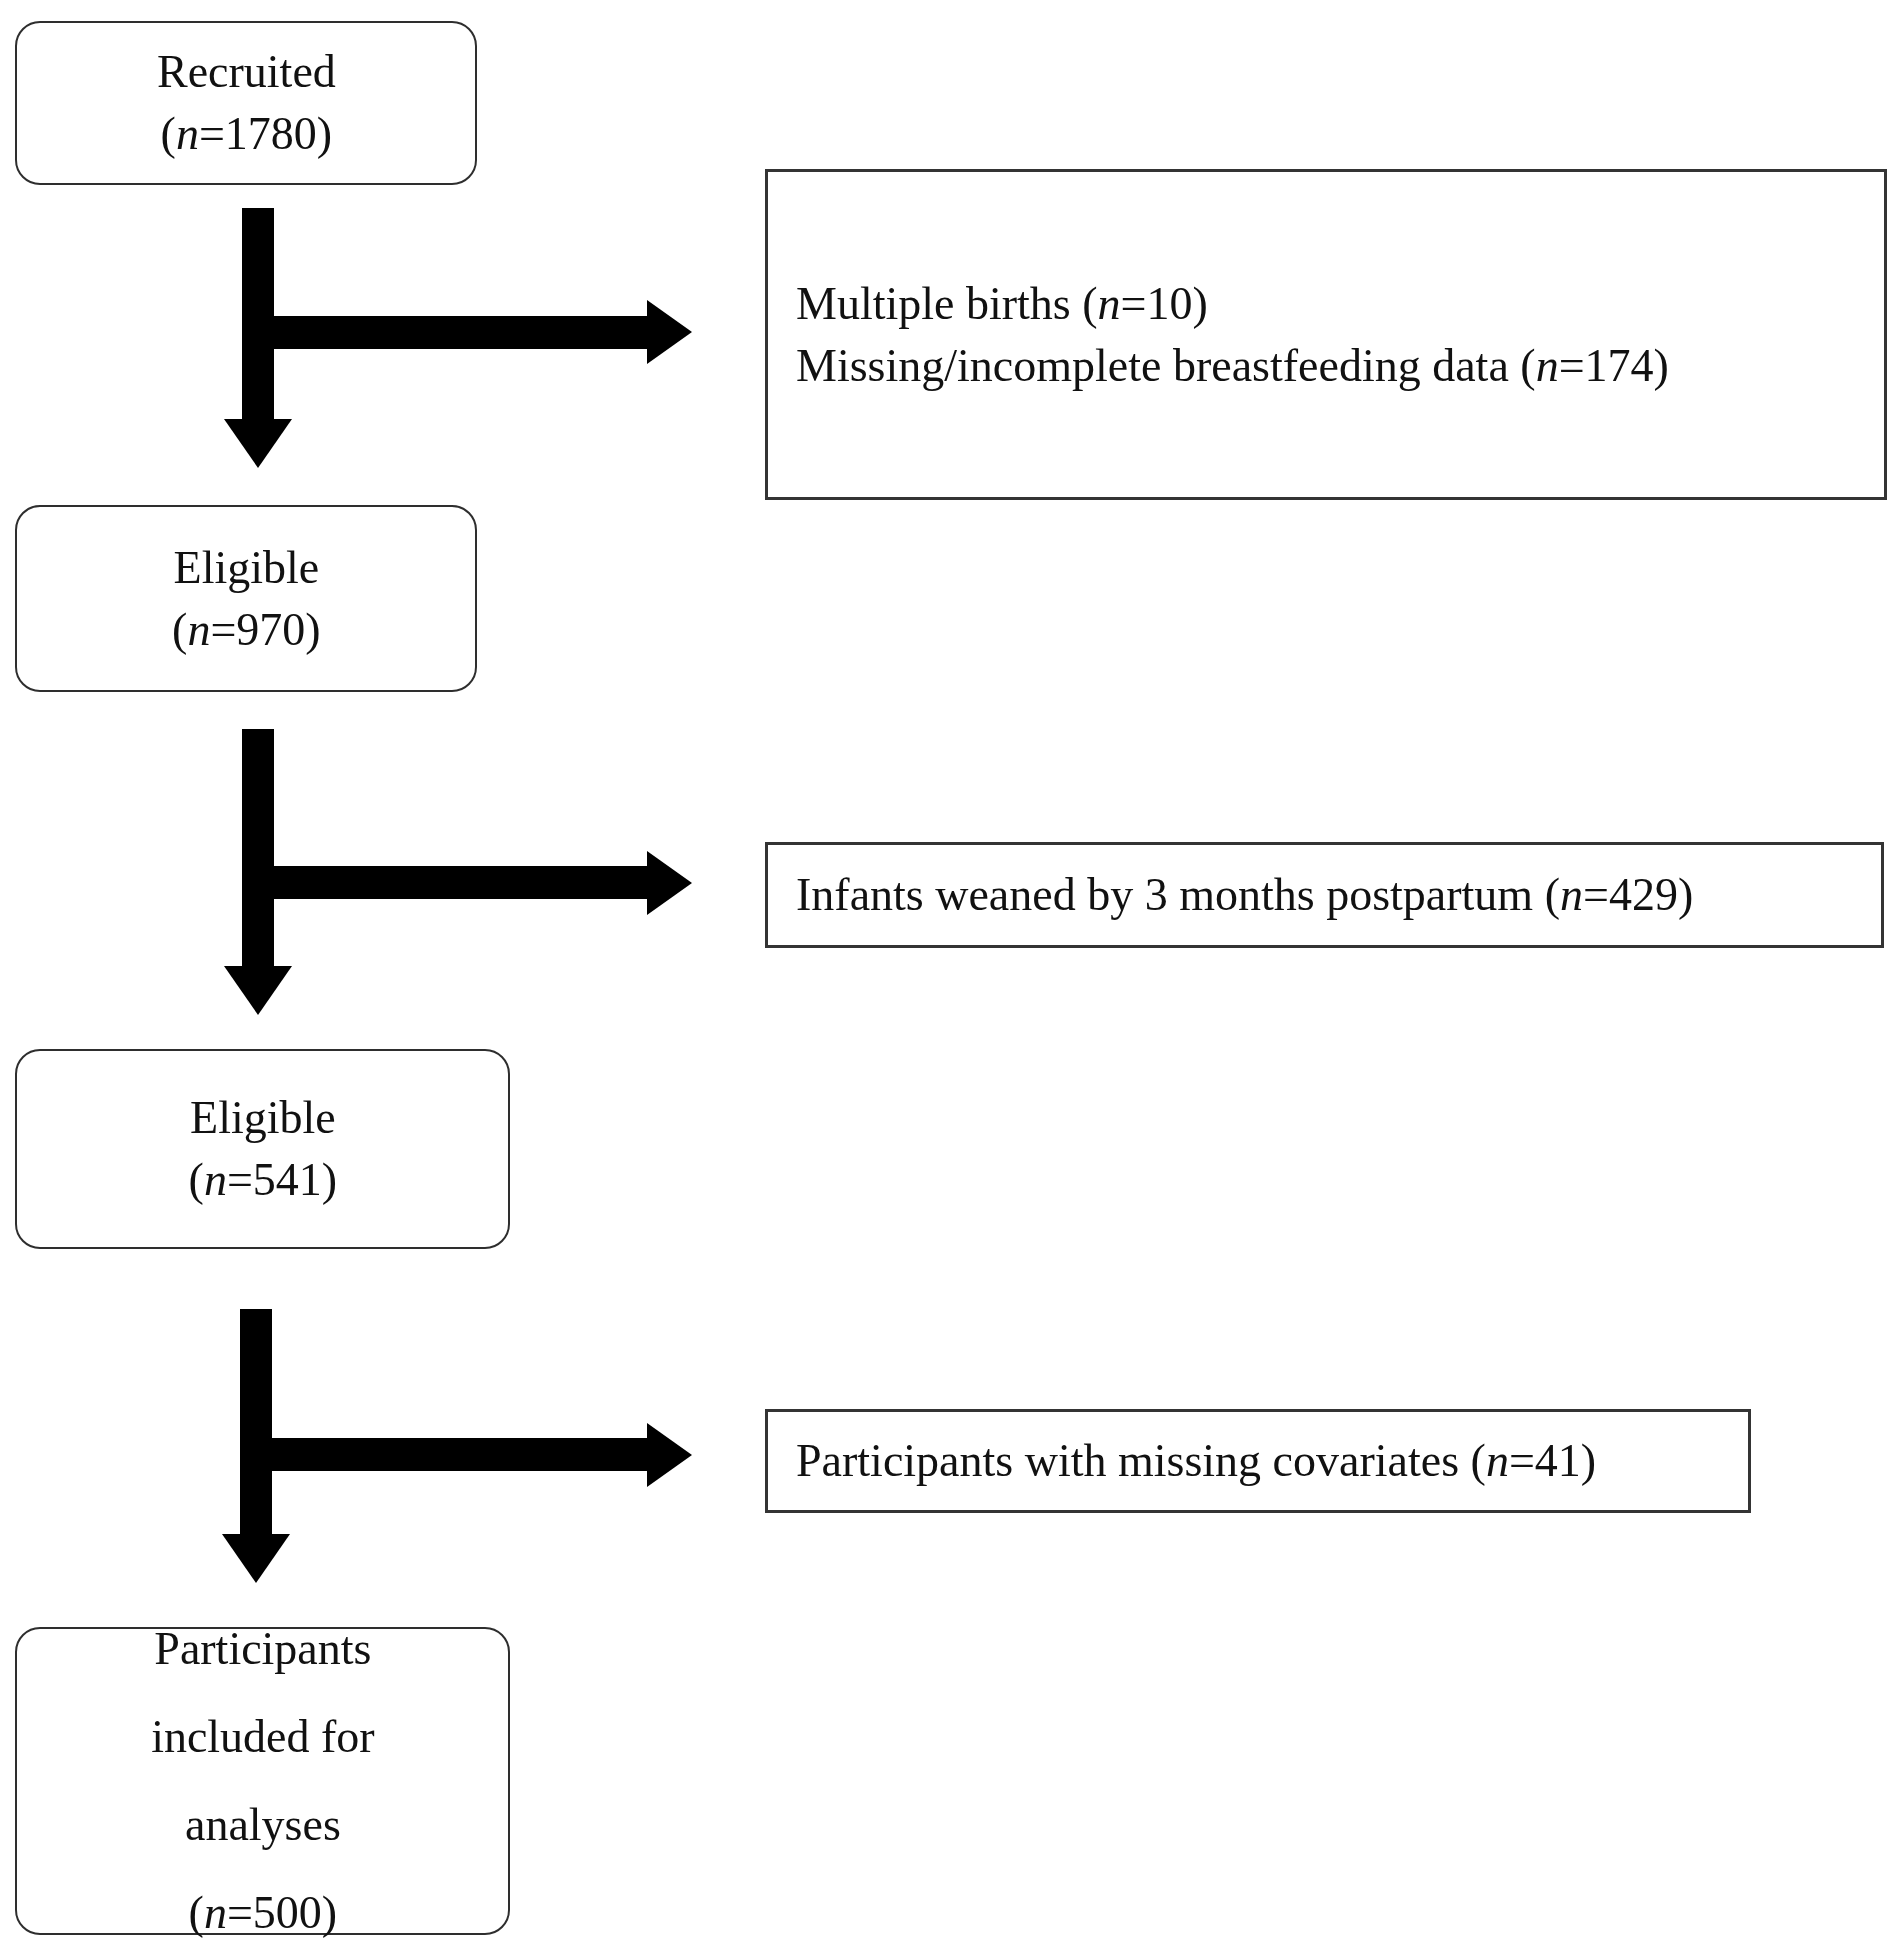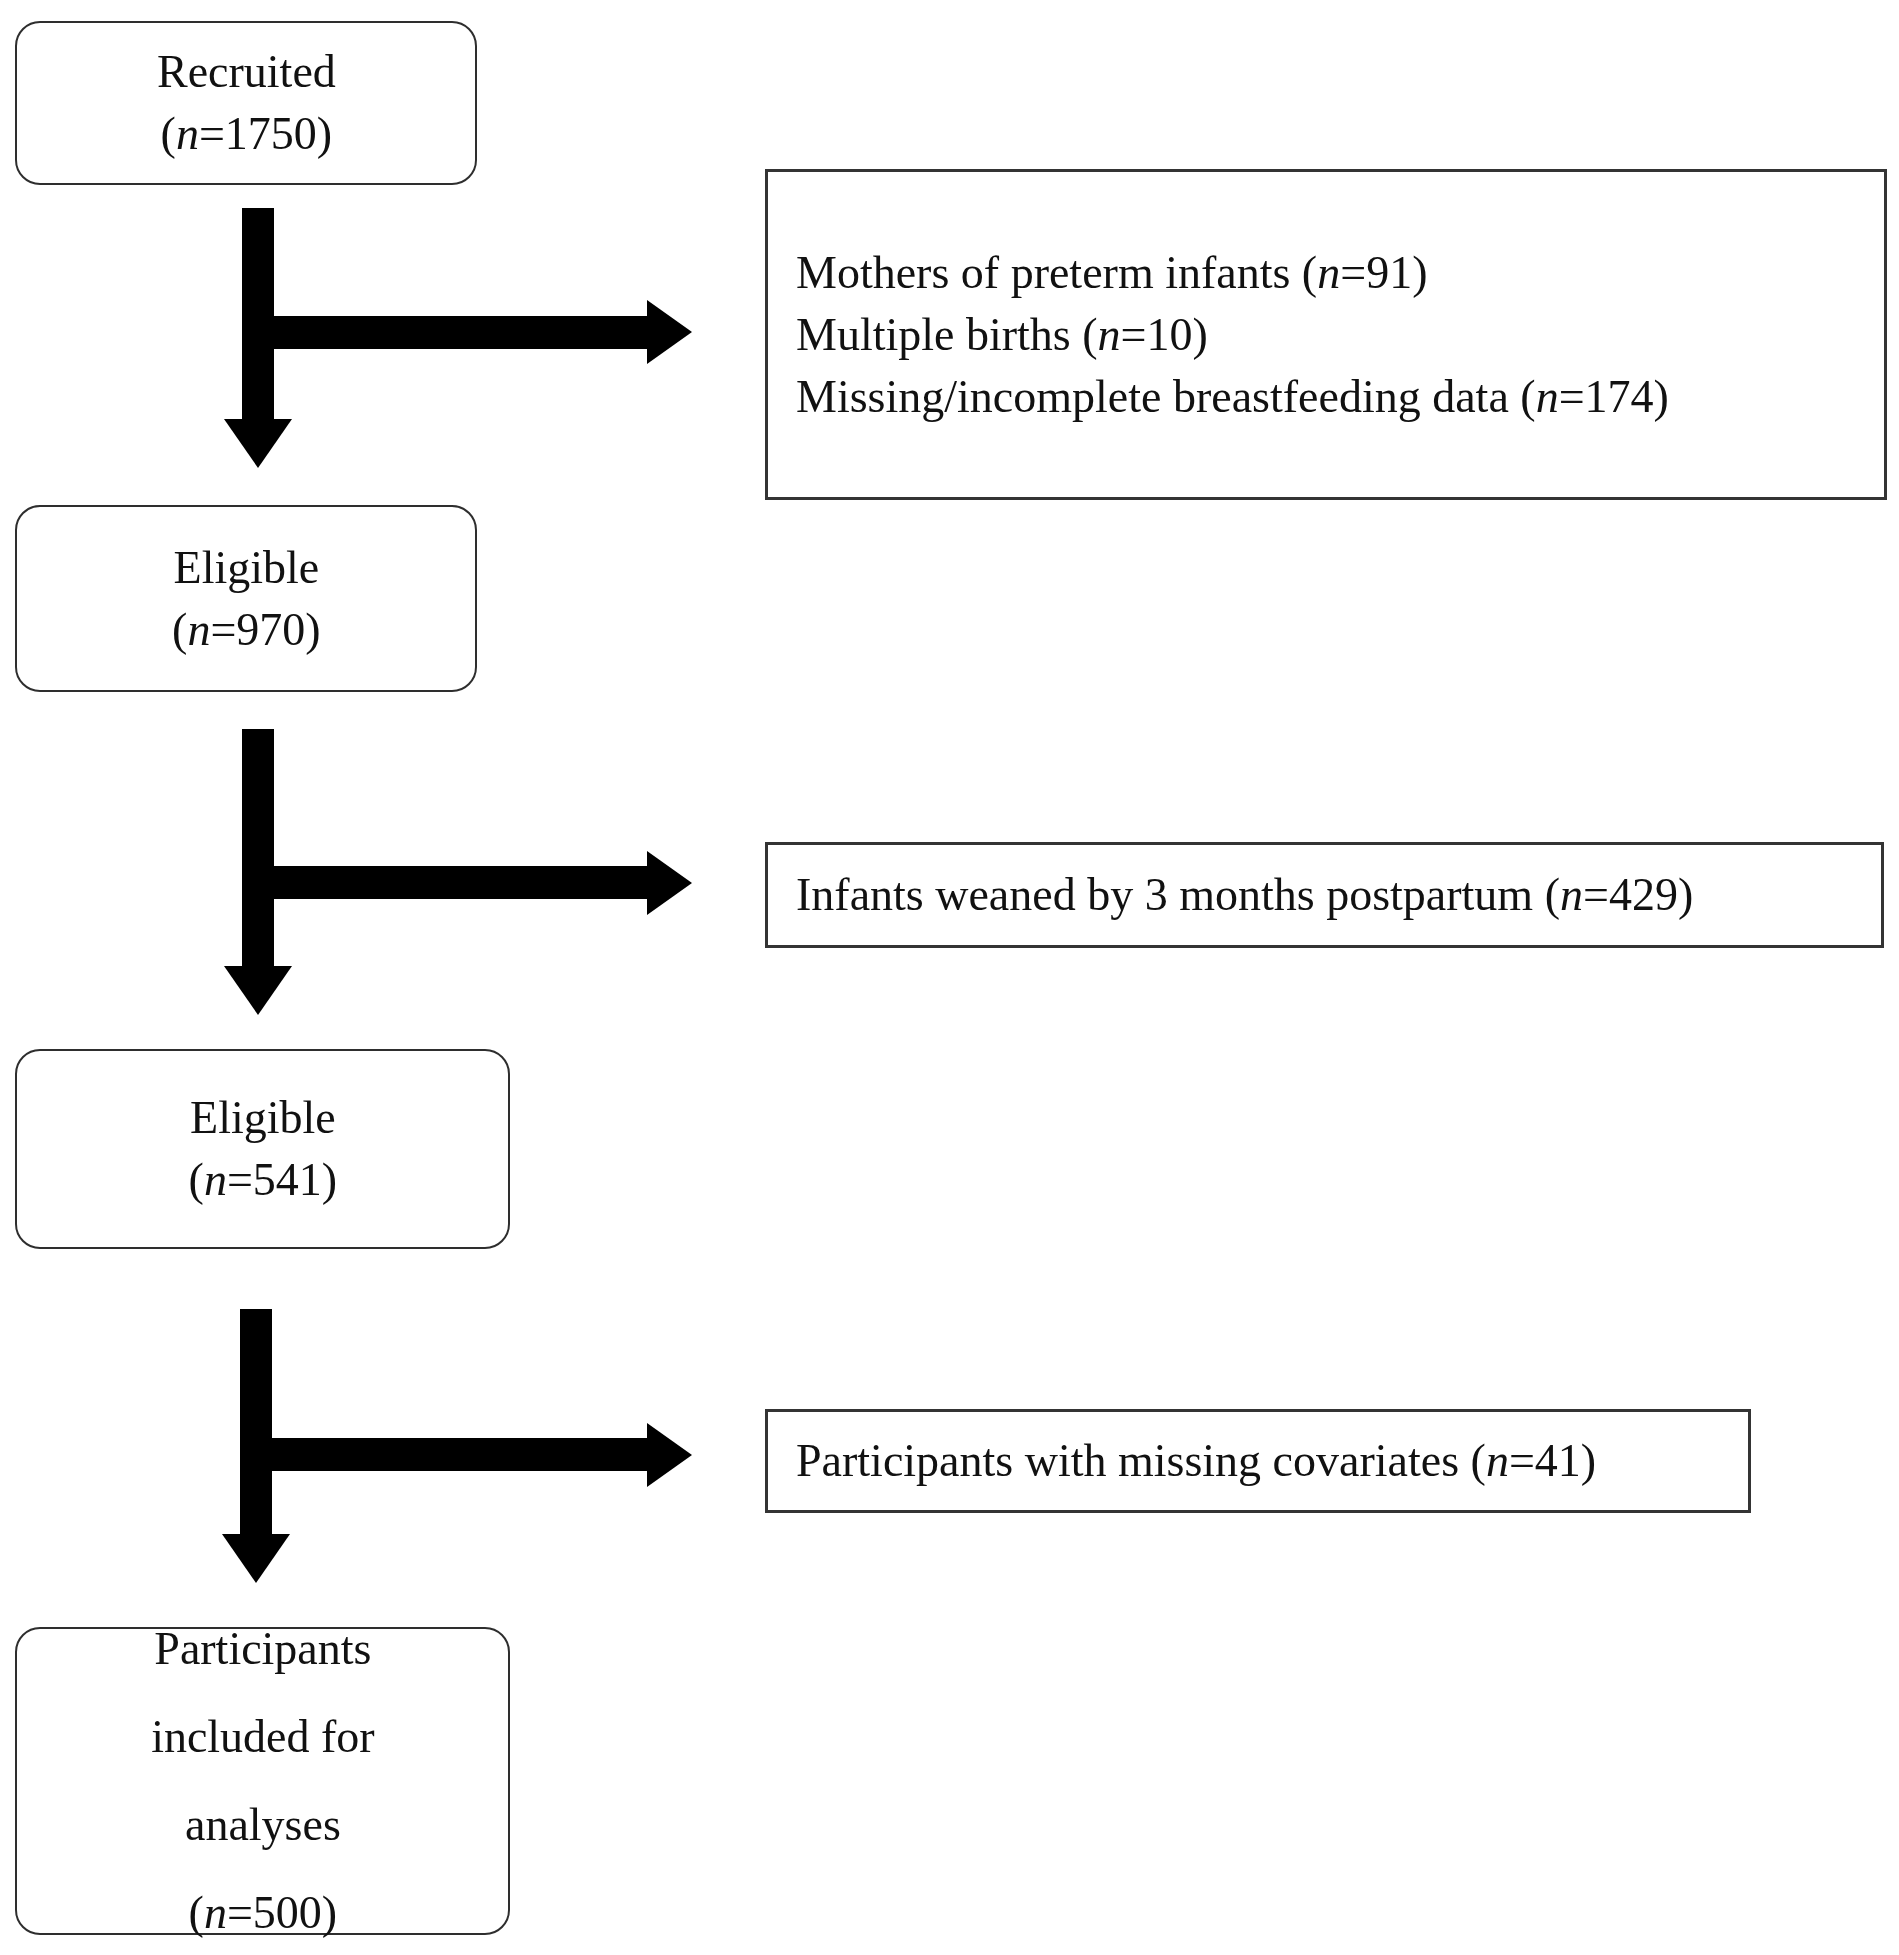--- a/index.html
+++ b/index.html
@@ -63,31 +63,30 @@
   }
   .line { white-space: pre; }
 </style>
 </head>
 <body>
 
 <div>
 
   <div class="box rounded" style="left:15.4px; top:20.5px; width:462px; height:164px;">
     <div class="line">Recruited</div>
-    <div class="line"><span>(</span><span class="n">n</span><span>=1750)</span></div>
+    <div class="line"><span>(</span><span class="n">n</span><span>=1780)</span></div>
   </div>
 
   <div class="stem" style="left:242px; top:208px; width:32px; height:213px;"></div>
   <div class="head-down" style="left:224px; top:419px;"></div>
 
   <div class="stem" style="left:242px; top:316px; width:406px; height:33px;"></div>
   <div class="head-right" style="left:647px; top:300px;"></div>
 
   <div class="box rect" style="left:765px; top:169px; width:1122px; height:331px;">
-    <div class="line"><span>Mothers of preterm infants (</span><span class="n">n</span><span>=91)</span></div>
     <div class="line"><span>Multiple births (</span><span class="n">n</span><span>=10)</span></div>
     <div class="line"><span>Missing/incomplete breastfeeding data (</span><span class="n">n</span><span>=174)</span></div>
   </div>
 
   <div class="box rounded" style="left:15.4px; top:505px; width:462px; height:187px;">
     <div class="line">Eligible</div>
     <div class="line"><span>(</span><span class="n">n</span><span>=970)</span></div>
   </div>
 
   <div class="stem" style="left:242px; top:729px; width:32px; height:238px;"></div>

